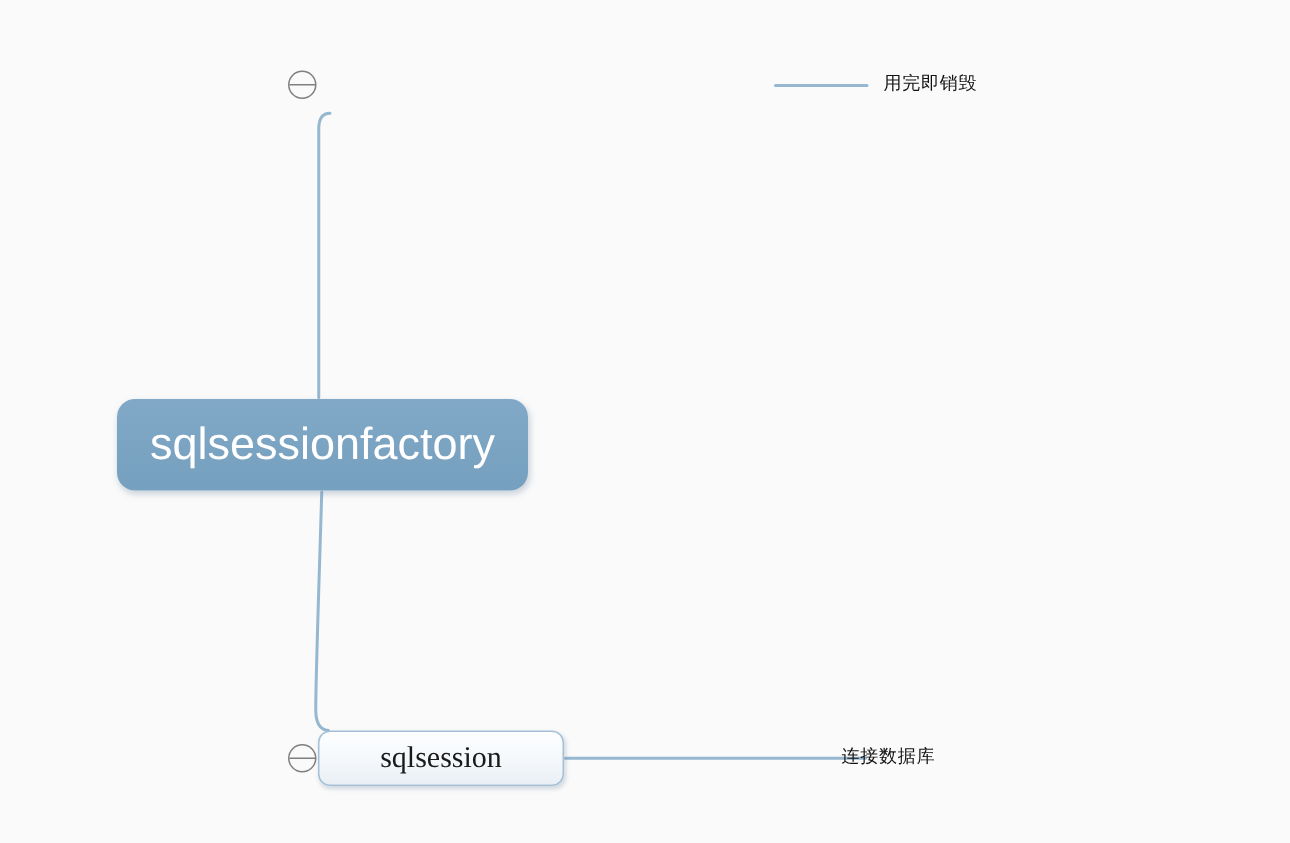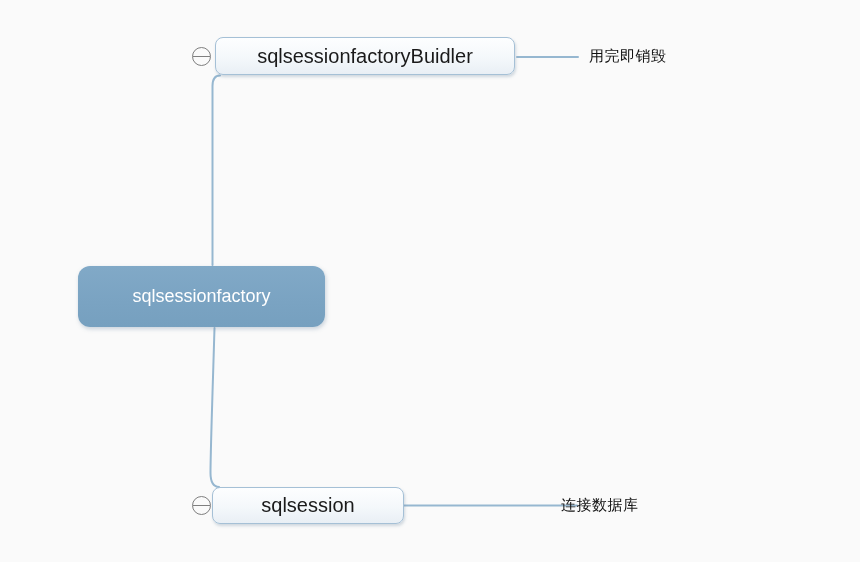--- a/index.html
+++ b/index.html
@@ -49,29 +49,29 @@
   .node.child {
     border: 1.5px solid var(--node-border);
     border-radius: 8px;
     background: linear-gradient(180deg, var(--node-fill-top) 0%, var(--node-fill-mid) 55%, var(--node-fill-bottom) 100%);
     color: var(--node-text);
     font-size: 20px;
     box-shadow: 1px 2px 3px rgba(110, 135, 160, 0.30);
   }
   .node.root {
     left: 78px; top: 266px;
-    width: 247px; height: 61px;
+    width: 274px; height: 61px;
     border-radius: 12px;
     background: linear-gradient(180deg, #81a9c7 0%, var(--root-fill) 60%, #76a0bf 100%);
     color: var(--root-text);
-    font-size: 18px;
+    font-size: 30px;
     box-shadow: 1px 2px 4px rgba(110, 135, 160, 0.35);
   }
   .node-top    { left: 215px; top: 37px;  width: 300px; height: 38px; }
-  .node-bottom { left: 212px; top: 487px; width: 192px; height: 37px; }
+  .node-bottom { left: 212px; top: 487px; width: 164px; height: 37px; font-family: Liberation Serif, serif; }
   .collapse {
     position: absolute;
     width: 19px; height: 19px;
     border: 1.5px solid var(--collapse-stroke);
     border-radius: 50%;
     background: var(--background);
     display: flex;
     align-items: center;
     justify-content: center;
     cursor: pointer;
@@ -79,21 +79,21 @@
   .collapse i {
     display: block;
     width: 100%;
     height: 1.5px;
     background: var(--collapse-stroke);
   }
   .collapse-top    { left: 192px; top: 47px;  }
   .collapse-bottom { left: 192px; top: 496px; }
   .annotation {
     position: absolute;
-    font-size: 15px;
+    font-size: 12px;
     color: var(--annotation-text);
     white-space: nowrap;
     letter-spacing: 0.5px;
   }
   .annotation-top    { left: 589px; top: 47px;  }
   .annotation-bottom { left: 561px; top: 496px; }
 </style>
 </head>
 <body>
 
@@ -106,23 +106,20 @@
     <path d="M 377 505.5 L 577 505.5"></path>
   </svg>
 
   <div class="node root">
     <span>sqlsessionfactory</span>
   </div>
 
   <div class="collapse collapse-top">
     <i></i>
   </div>
-  <div class="node child node-top">
-    <span>sqlsessionfactoryBuidler</span>
-  </div>
   <div class="annotation annotation-top">用完即销毁</div>
 
   <div class="collapse collapse-bottom">
     <i></i>
   </div>
   <div class="node child node-bottom">
     <span>sqlsession</span>
   </div>
   <div class="annotation annotation-bottom">连接数据库</div>
 

